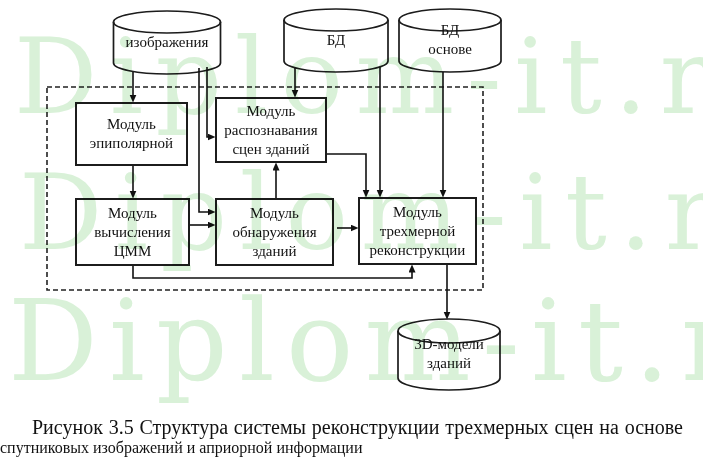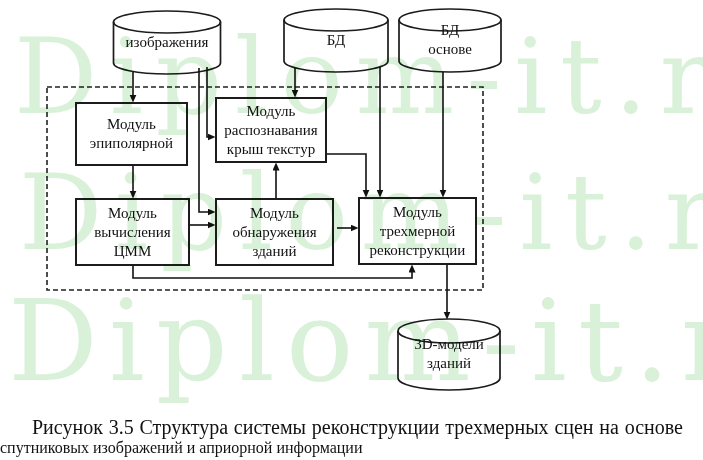--- a/index.html
+++ b/index.html
@@ -112,21 +112,21 @@
     <span>зданий</span>
   </div>
 
   <div class="module" style="left:75px;top:102px;width:113px;height:64px;">
     <span>Модуль</span>
     <span>эпиполярной</span>
   </div>
   <div class="module" style="left:215px;top:97px;width:112px;height:66px;">
     <span>Модуль</span>
     <span>распознавания</span>
-    <span>крыш текстур</span>
+    <span>сцен зданий</span>
   </div>
   <div class="module" style="left:75px;top:198px;width:115px;height:68px;">
     <span>Модуль</span>
     <span>вычисления</span>
     <span>ЦММ</span>
   </div>
   <div class="module" style="left:215px;top:198px;width:119px;height:68px;">
     <span>Модуль</span>
     <span>обнаружения</span>
     <span>зданий</span>

